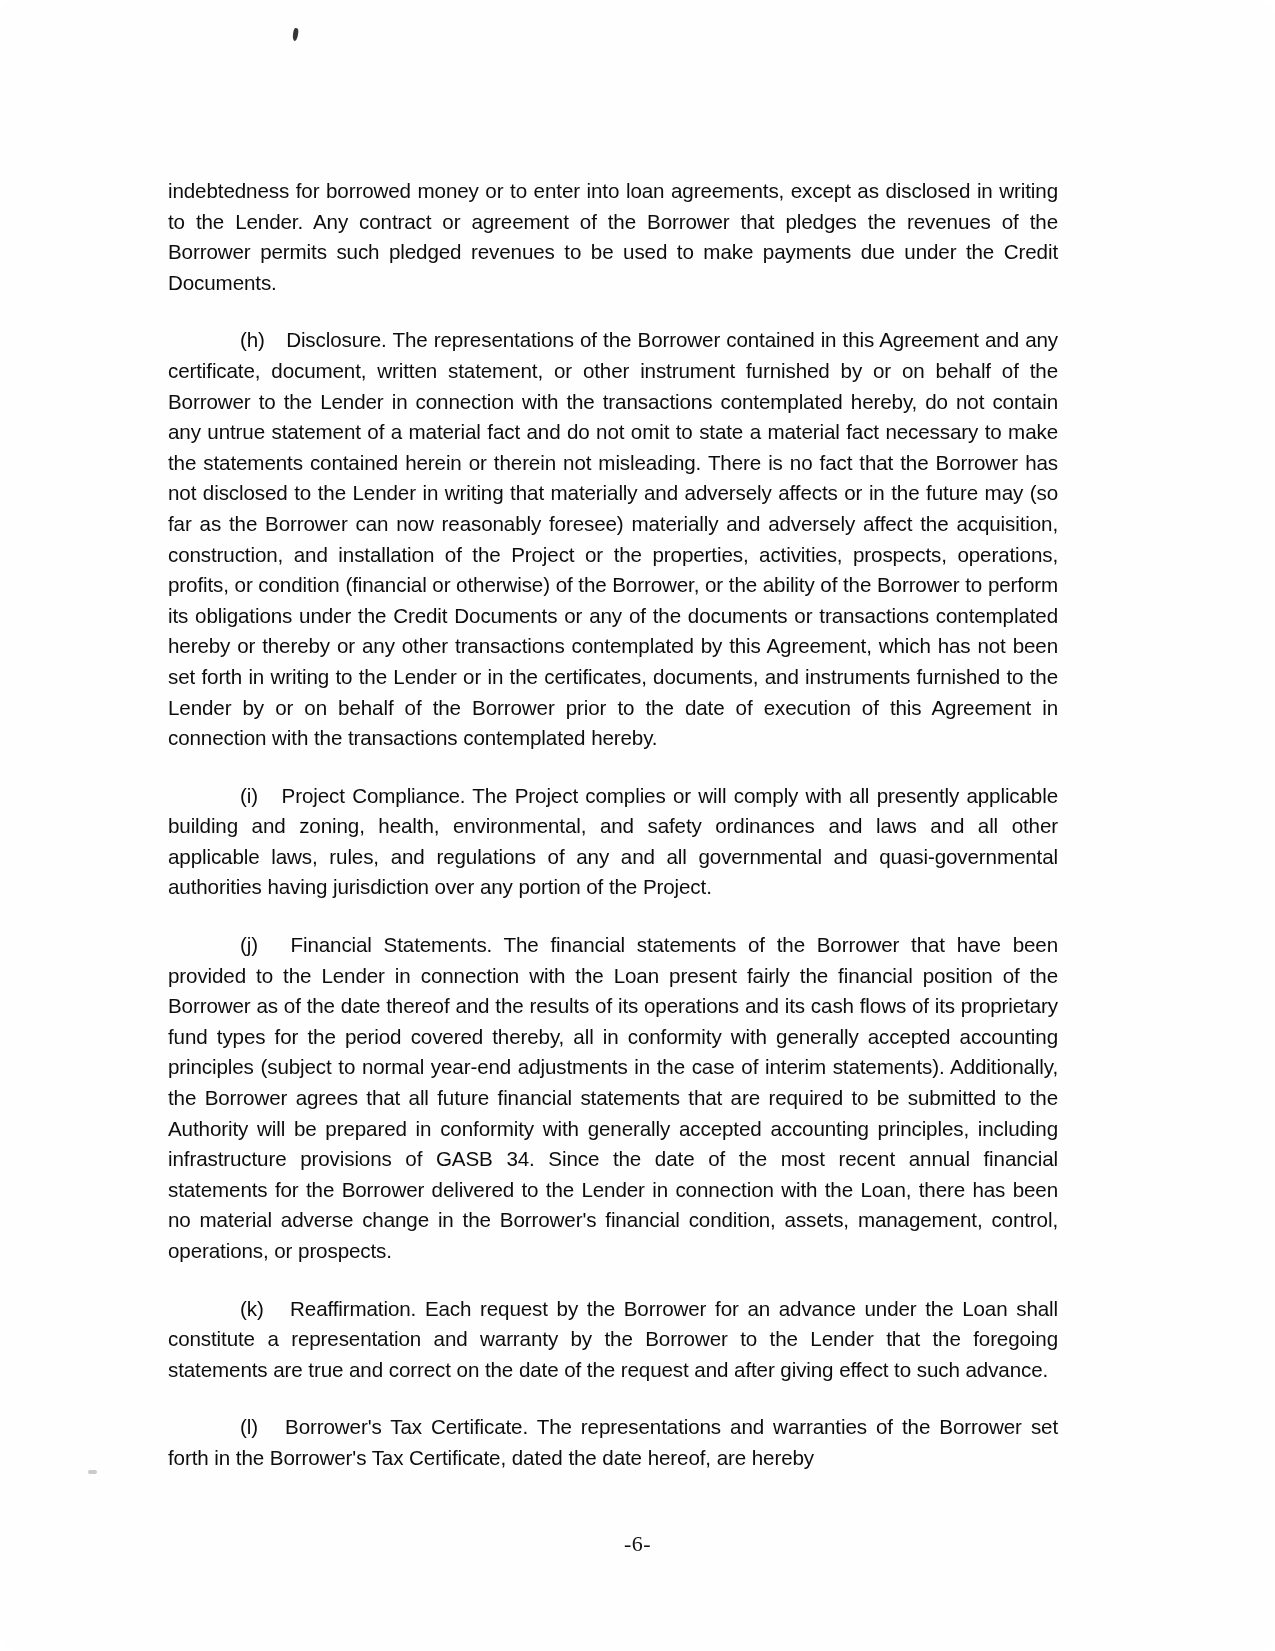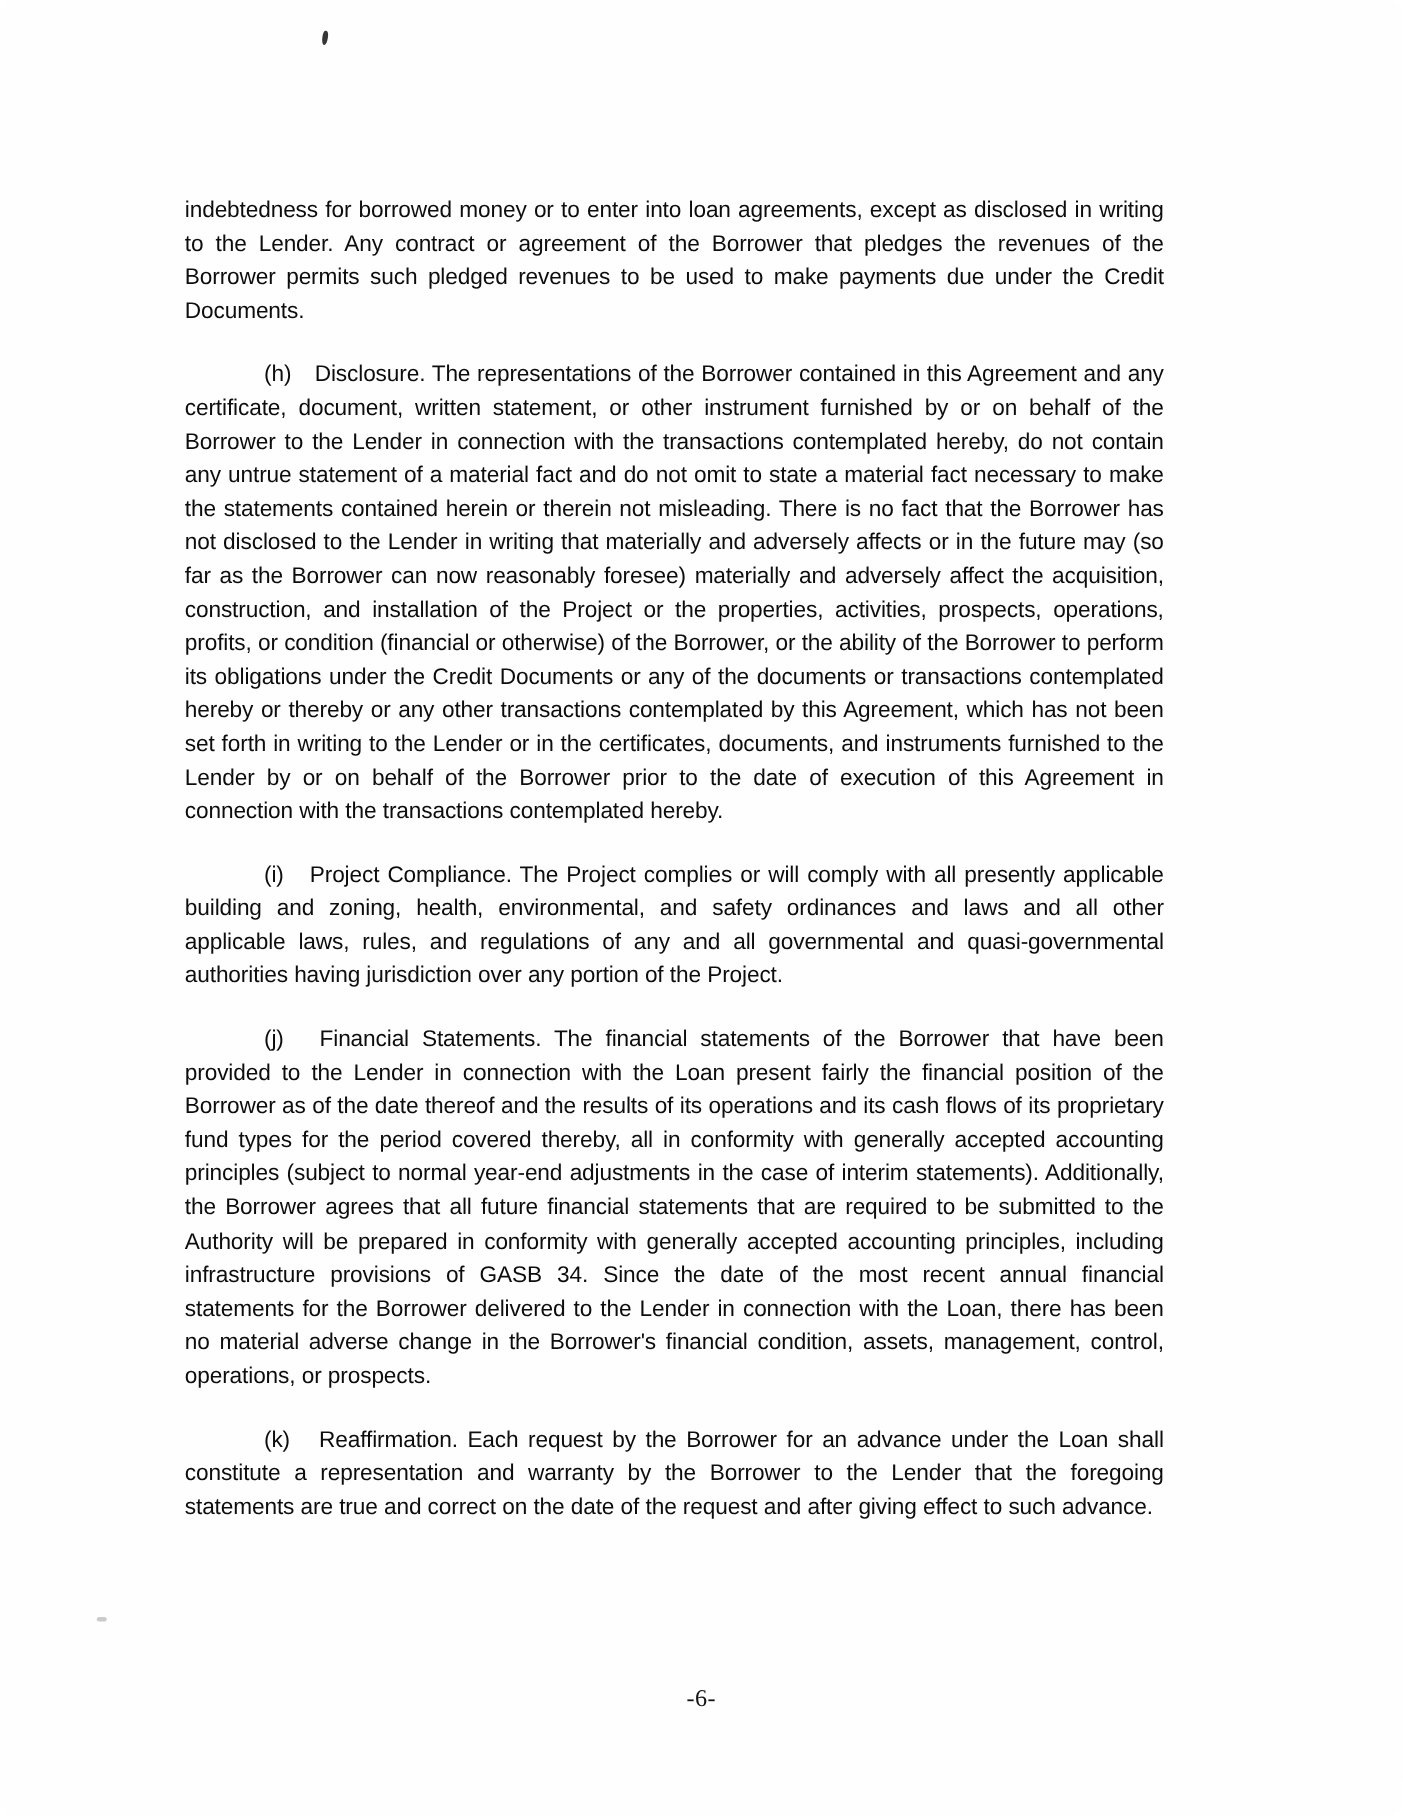--- a/index.html
+++ b/index.html
@@ -95,17 +95,18 @@
 
   <div class="artifact-top"></div>
   <div class="artifact-left"></div>
 
   <div class="content">
       <p class="para"><span>indebtedness for borrowed money or to enter into loan agreements, except as disclosed in writing to the Lender. Any contract or agreement of the Borrower that pledges the revenues of the Borrower permits such pledged revenues to be used to make payments due under the Credit Documents.</span></p>
       <p class="para indent"><span class="label">(h)</span>&nbsp;&nbsp;<span class="gap-sm"></span><span class="lead">Disclosure</span><span>. The representations of the Borrower contained in this Agreement and any certificate, document, written statement, or other instrument furnished by or on behalf of the Borrower to the Lender in connection with the transactions contemplated hereby, do not contain any untrue statement of a material fact and do not omit to state a material fact necessary to make the statements contained herein or therein not misleading. There is no fact that the Borrower has not disclosed to the Lender in writing that materially and adversely affects or in the future may (so far as the Borrower can now reasonably foresee) materially and adversely affect the acquisition, construction, and installation of the Project or the properties, activities, prospects, operations, profits, or condition (financial or otherwise) of the Borrower, or the ability of the Borrower to perform its obligations under the Credit Documents or any of the documents or transactions contemplated hereby or thereby or any other transactions contemplated by this Agreement, which has not been set forth in writing to the Lender or in the certificates, documents, and instruments furnished to the Lender by or on behalf of the Borrower prior to the date of execution of this Agreement in connection with the transactions contemplated hereby.</span></p>
       <p class="para indent"><span class="label">(i)</span>&nbsp;&nbsp;<span class="gap-sm"></span><span class="lead">Project Compliance</span><span>. The Project complies or will comply with all presently applicable building and zoning, health, environmental, and safety ordinances and laws and all other applicable laws, rules, and regulations of any and all governmental and quasi-governmental authorities having jurisdiction over any portion of the Project.</span></p>
       <p class="para indent"><span class="label">(j)</span>&nbsp;&nbsp;<span class="gap-sm"></span><span class="lead">Financial Statements</span><span>. The financial statements of the Borrower that have been provided to the Lender in connection with the Loan present fairly the financial position of the Borrower as of the date thereof and the results of its operations and its cash flows of its proprietary fund types for the period covered thereby, all in conformity with generally accepted accounting principles (subject to normal year-end adjustments in the case of interim statements). Additionally, the Borrower agrees that all future financial statements that are required to be submitted to the Authority will be prepared in conformity with generally accepted accounting principles, including infrastructure provisions of GASB 34. Since the date of the most recent annual financial statements for the Borrower delivered to the Lender in connection with the Loan, there has been no material adverse change in the Borrower's financial condition, assets, management, control, operations, or prospects.</span></p>
       <p class="para indent"><span class="label">(k)</span>&nbsp;&nbsp;<span class="gap-sm"></span><span class="lead">Reaffirmation</span><span>. Each request by the Borrower for an advance under the Loan shall constitute a representation and warranty by the Borrower to the Lender that the foregoing statements are true and correct on the date of the request and after giving effect to such advance.</span></p>
+      <p class="para indent"><span class="label">(l)</span>&nbsp;&nbsp;<span class="gap-sm"></span><span class="lead">Borrower's Tax Certificate</span><span>. The representations and warranties of the Borrower set forth in the Borrower's Tax Certificate, dated the date hereof, are hereby</span></p>
     </div>
 
   <div class="footer">-6-</div>
 
 </div>
 
 </body></html>

